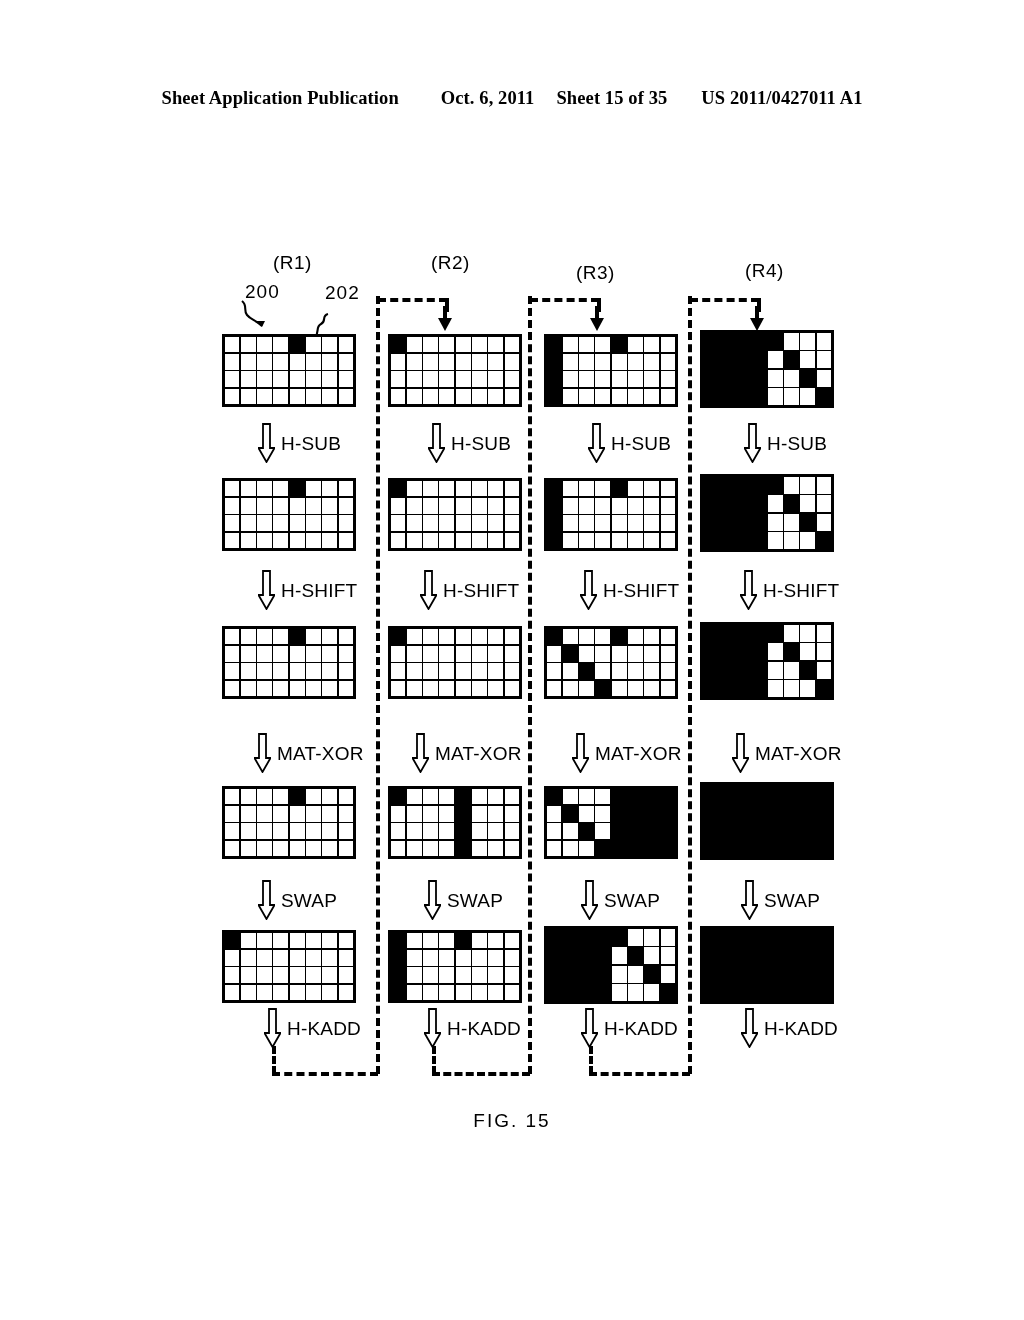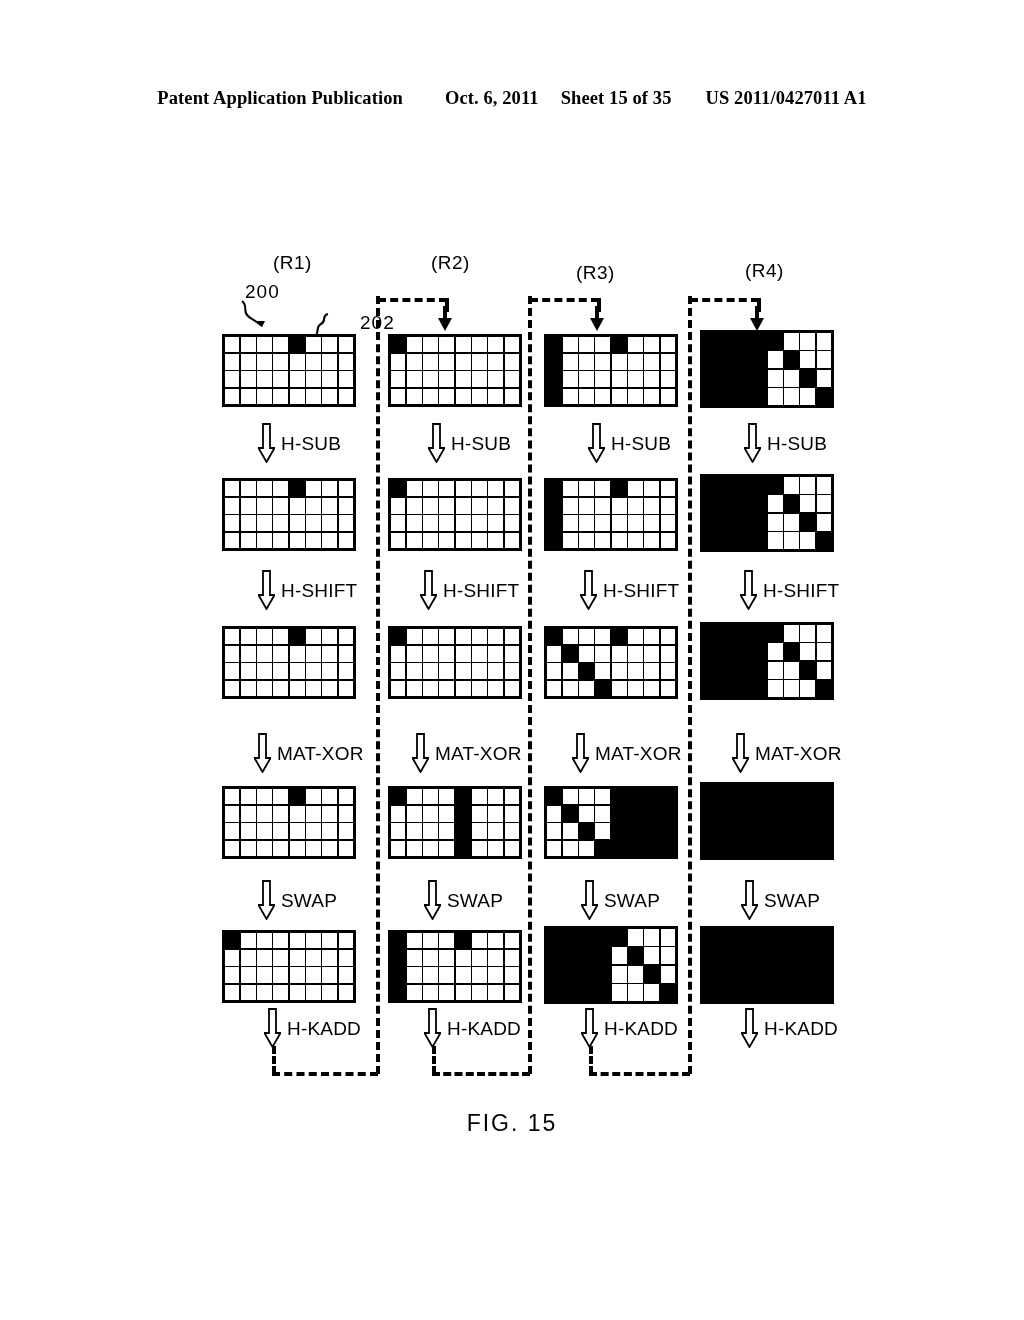--- a/index.html
+++ b/index.html
@@ -132,29 +132,29 @@
   .lead-svg { position: absolute; }
 
   
   #fig-caption {
     position: absolute;
     top: 1110px;
     left: 0;
     width: 1024px;
     text-align: center;
     font-family: "Liberation Sans", sans-serif;
-    font-size: 23px;
+    font-size: 19px;
     letter-spacing: 2px;
   }
 </style>
 </head>
 <body>
 
 <div id="pub-header">
-  <span class="h-seg">Patent Application Publication</span>
+  <span class="h-seg">Sheet Application Publication</span>
   <span class="gap-a"></span>
   <span class="h-seg">Oct. 6, 2011</span>
   <span class="gap-b"></span>
   <span class="h-seg">Sheet 15 of 35</span>
   <span class="gap-c"></span>
   <span class="h-seg">US 2011/0427011 A1</span>
 </div>
 
 <div id="figure">
 
@@ -162,21 +162,21 @@
   <div class="col-label" style="left:431px; top:252px;">(R2)</div>
   <div class="col-label" style="left:576px; top:262px;">(R3)</div>
   <div class="col-label" style="left:745px; top:260px;">(R4)</div>
 
   <div class="ref-num underline" style="left:245px; top:281px;">200</div>
   <svg class="lead-svg" style="left:238px; top:300px;" width="40" height="32" viewBox="0 0 40 32">
     <path d="M4,1 C10,6 5,10 9,15 C13,20 18,20 24,26" fill="none" stroke="#000" stroke-width="2.1"></path>
     <polygon points="24,27 17,21 27,21" fill="#000"></polygon>
   </svg>
 
-  <div class="ref-num" style="left:325px; top:312px;margin-left:35px;">202</div>
+  <div class="ref-num" style="left:325px; top:282px;">202</div>
   <svg class="lead-svg" style="left:294px; top:312px;" width="38" height="28" viewBox="0 0 38 28">
     <path d="M34,2 C27,4 33,9 27,12 C21,15 26,20 21,25" fill="none" stroke="#000" stroke-width="2.1"></path>
   </svg>
 
   <div class="vsep" style="left:376px; top:296px; height:778px;"></div>
   <div class="vsep" style="left:528px; top:296px; height:778px;"></div>
   <div class="vsep" style="left:688px; top:296px; height:778px;"></div>
 
   <div class="hdash" style="left:378px; top:298px; width:69px;"></div>
   <div class="vdash" style="left:445px; top:298px; height:14px;"></div>

